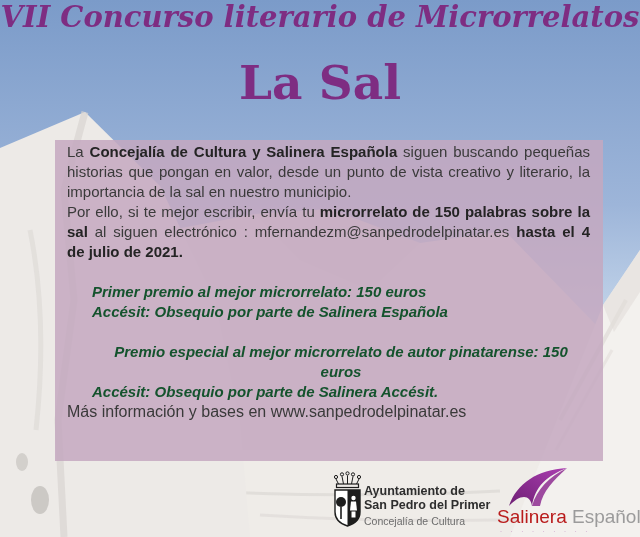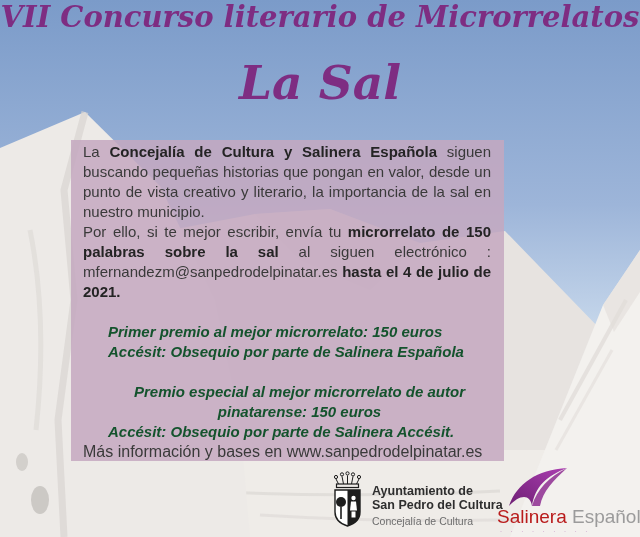--- a/index.html
+++ b/index.html
@@ -10,48 +10,48 @@
   svg.bg { position:absolute; left:0; top:0; width:640px; height:537px; }
 
   
   .title1 {
     position:absolute; left:0; top:0; width:640px; text-align:center;
     font-family:"DejaVu Serif", serif; font-style:italic; font-weight:bold;
     font-size:29px; color:#7e2d82; letter-spacing:0px; white-space:nowrap;
   }
   .title2 {
     position:absolute; left:0; top:55px; width:640px; text-align:center;
-    font-family:"DejaVu Serif", serif; font-style:italic; font-weight:bold;
+    font-family:"DejaVu Serif", serif; font-weight:bold;
     font-size:47px; color:#7e2d82;
   }
 
   
   .panel {
-    position:absolute; left:55px; top:140px; width:433px; height:321px;
+    position:absolute; left:55px; top:140px; width:548px; height:321px;
     background:rgba(196,168,192,0.85);
     box-sizing:border-box; padding:2px 13px 14px 12px;
-    color:#3a3a3a; font-size:15px; line-height:20px;margin-left:16px;
+    color:#3a3a3a; font-size:15px; line-height:20px;
   }
   .panel p { margin:0; text-align:justify; }
   .panel b { color:#242424; }
   .p1 { margin-top:10px; }
   .p2 { margin-top:22px; }
   .prizes {
     margin-top:20px; padding-left:25px; font-weight:bold; color:#14532d;
     text-align:left;
     font-style:italic;
   }
   .prizes div { line-height:20px; }
   .prize-group2 { margin-top:20px;text-align:center; }
   .info { margin-top:17px; font-size:16px; text-align:left !important; }
 
   
   .ayto { position:absolute; left:331px; top:471px; display:flex; }
   .crest { width:33px; height:60px; }
-  .ayto-text { margin-left:8px; padding-top:13px; }
+  .ayto-text { padding-top:13px; }
   .ayto-line { font-weight:bold; font-size:12.5px; line-height:14px; color:#2e2e2e; }
   .ayto-dept { font-size:10.5px; color:#6d6d6d; margin-top:3px; }
 
   .salinera { position:absolute; left:497px; top:467px; width:140px; }
   .swoosh { position:absolute; left:10px; top:0; width:62px; height:40px; }
   .sal-name { margin-top:39px; font-size:19px; white-space:nowrap; }
   .sal-word1 { font-weight:normal; color:#b91c1c; }
   .sal-word2 { font-weight:normal; color:#9b9b9b; }
   .sal-tagline { font-size:6px; letter-spacing:3.5px; color:#a34ba8; margin-top:0px; margin-left:3px; }
 </style>
@@ -133,21 +133,21 @@
 
       <line x1="10" y1="48" x2="10" y2="36" stroke="#1d1d1d" stroke-width="1.6"></line>
       <circle cx="10" cy="31" r="5" fill="#1d1d1d"></circle>
 
       <circle cx="22.5" cy="27" r="2.2" fill="#ffffff"></circle>
       <path d="M20,30.5 h5 l1,9 h-7 Z" fill="#ffffff"></path>
       <path d="M20.5,40.5 h4 v6 h-4 Z" fill="#ffffff"></path>
     </svg>
     <div class="ayto-text">
       <div class="ayto-line">Ayuntamiento de</div>
-      <div class="ayto-line">San Pedro del Cultura</div>
+      <div class="ayto-line">San Pedro del Primer</div>
       <div class="ayto-dept">Concejalía de Cultura</div>
     </div>
   </div>
 
   <div class="salinera">
     <svg class="swoosh" viewBox="0 0 62 40">
       <path d="M2,39 C10,16 30,3 60,1 C40,9 28,19 25,39 C23,26 12,28 2,39 Z" fill="url(#g2)"></path>
       <defs>
         <linearGradient id="g2" x1="0" y1="1" x2="1" y2="0">
           <stop offset="0" stop-color="#6e1f74"></stop>

